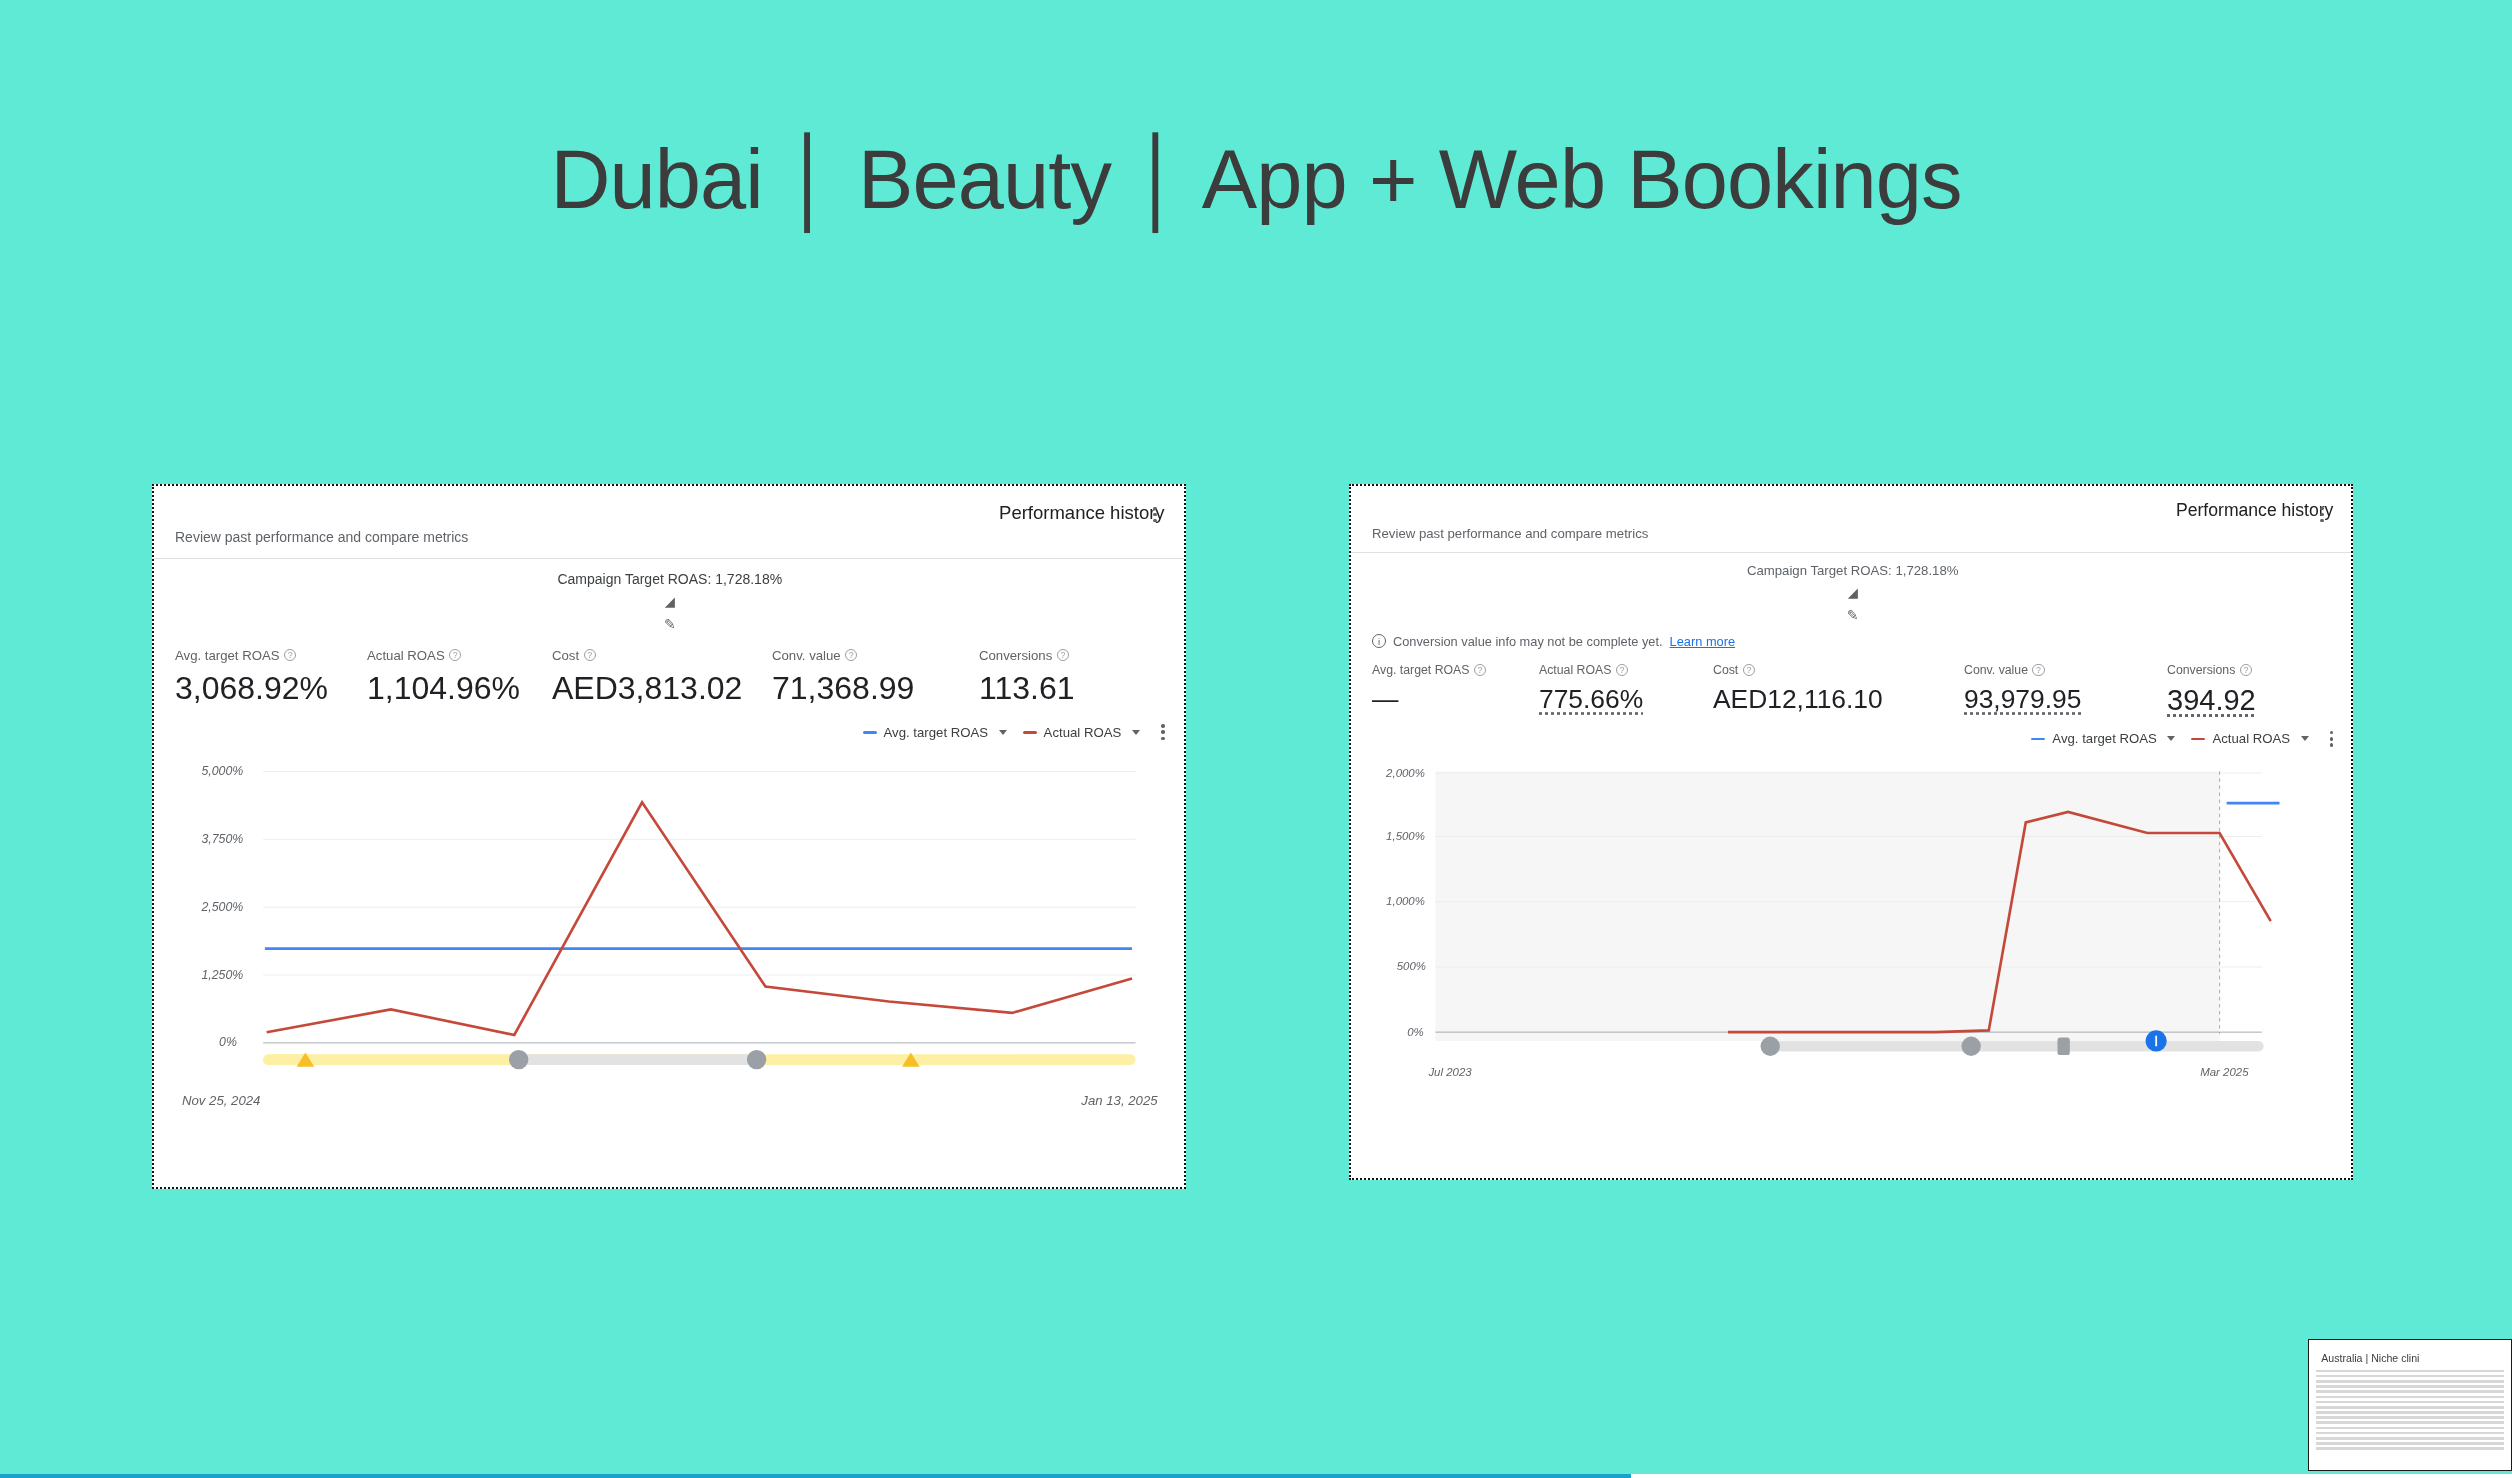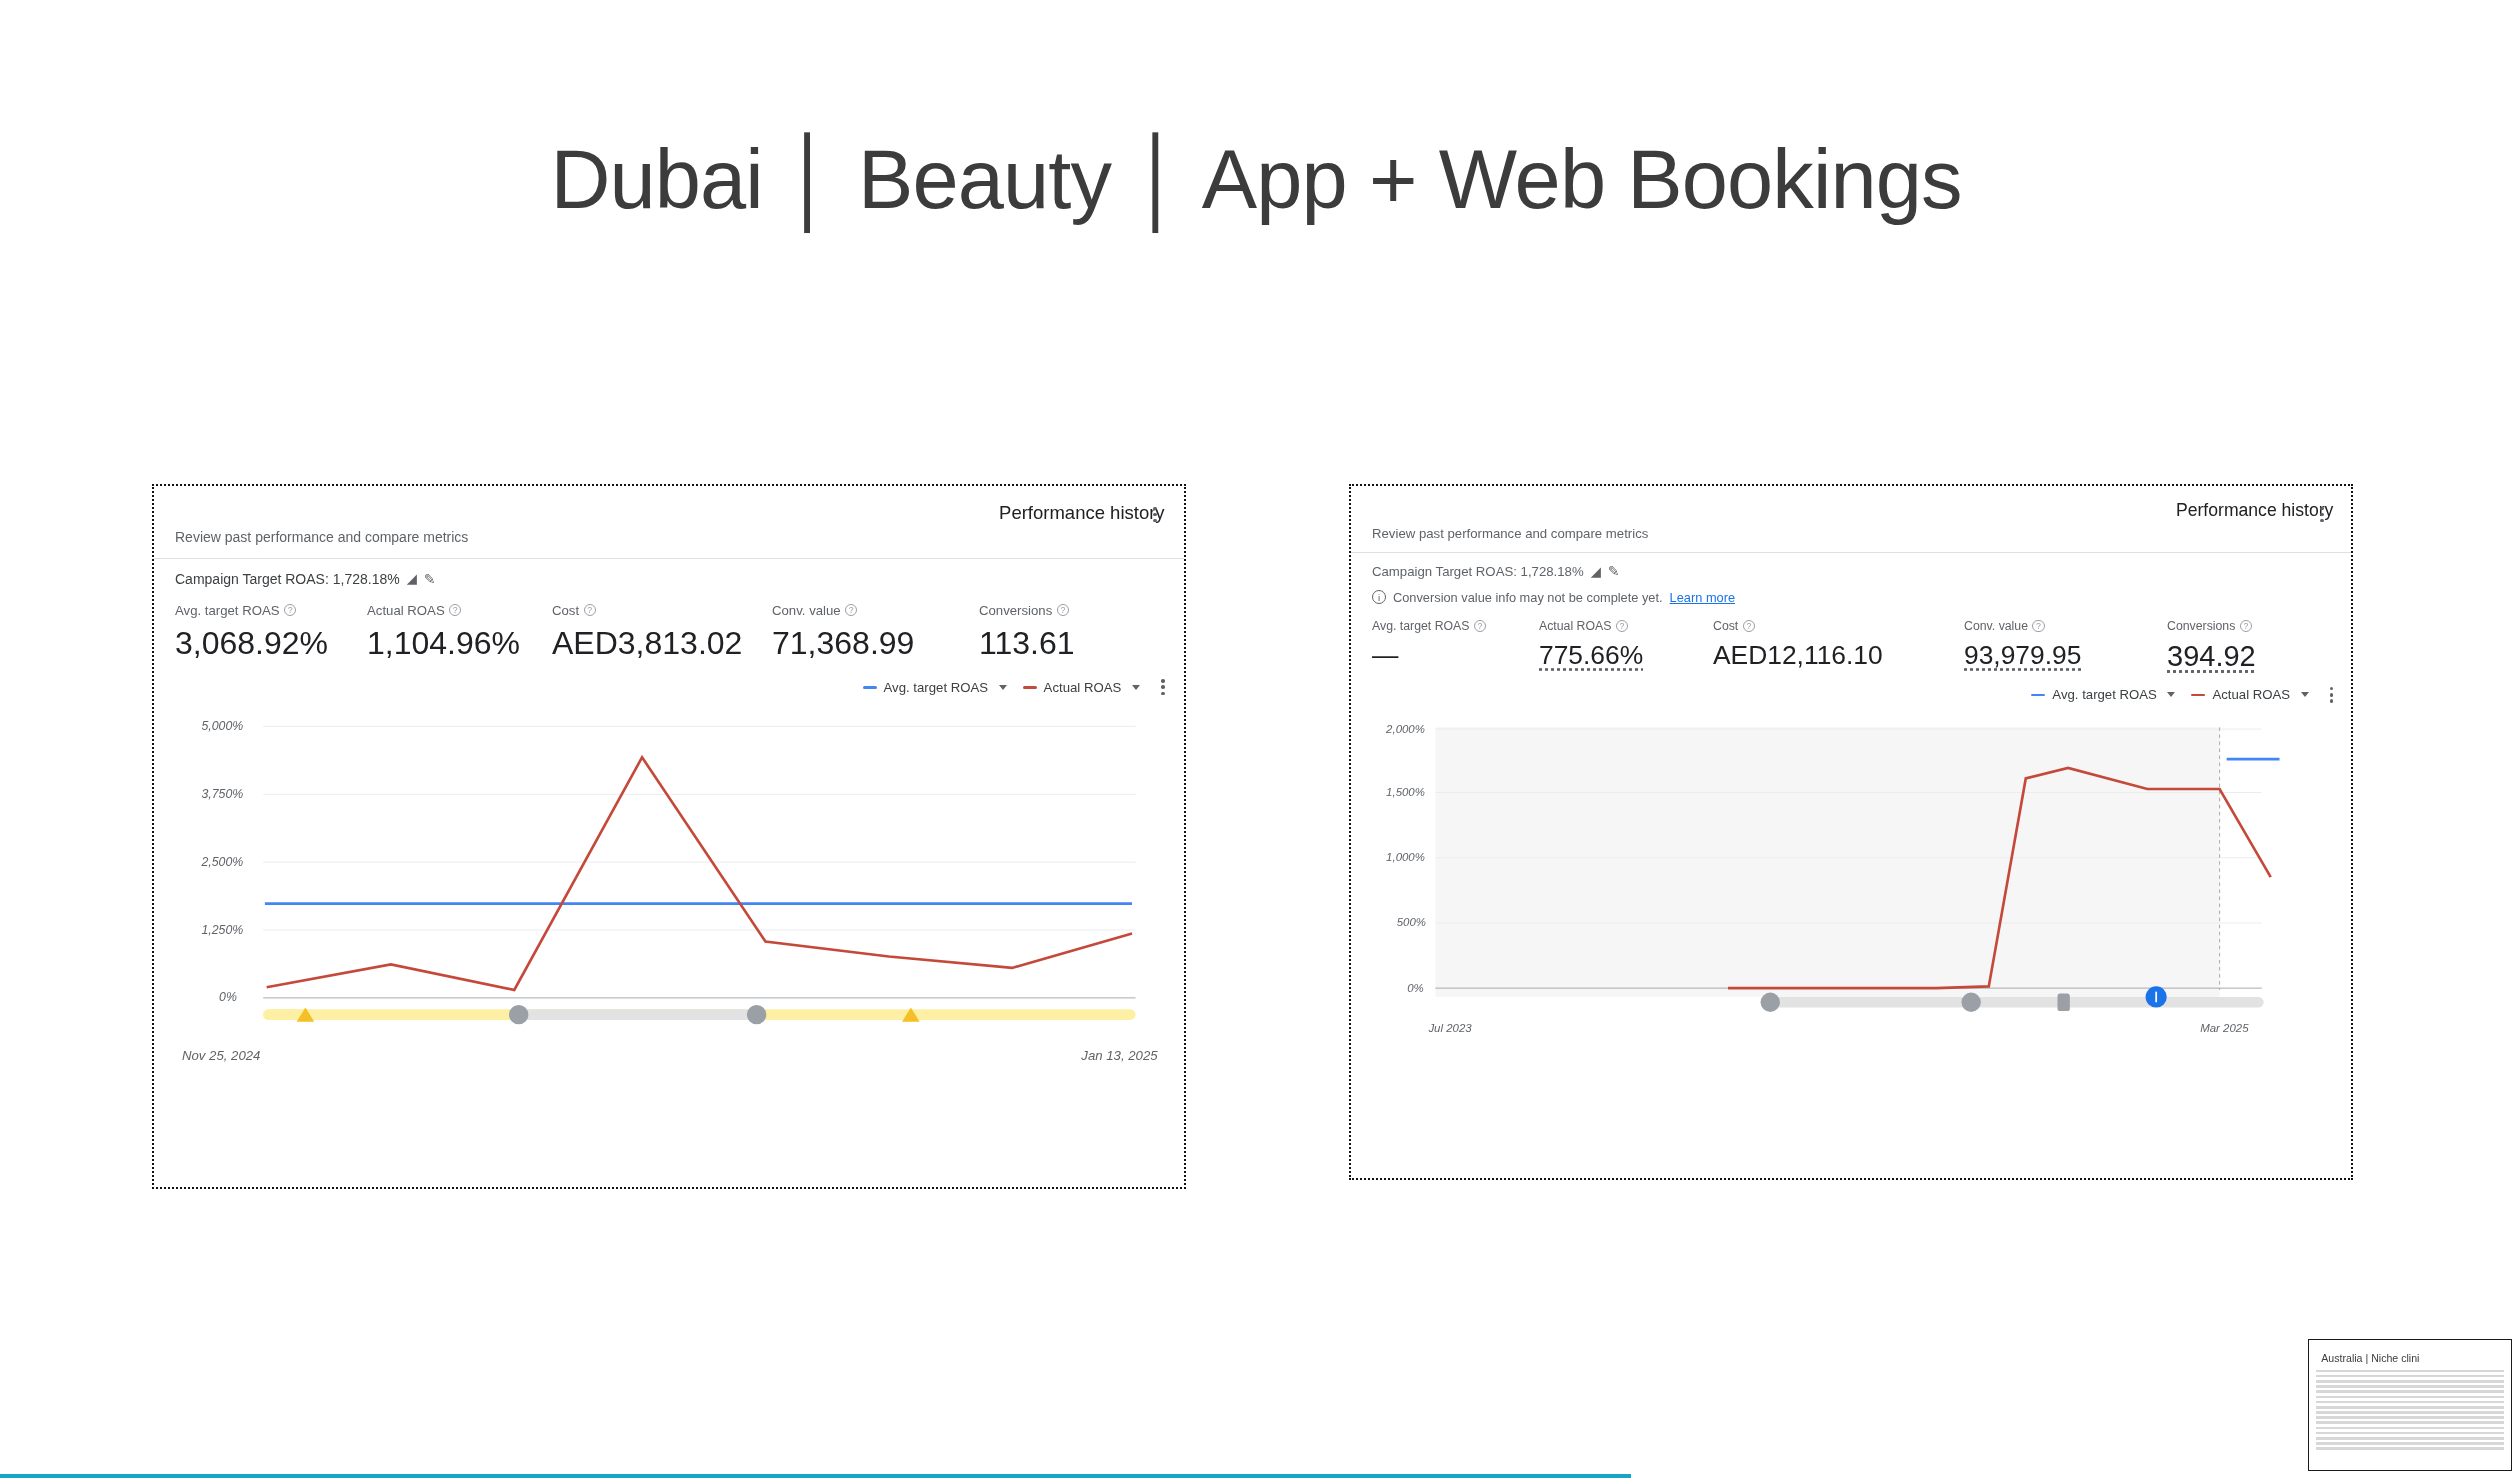--- a/index.html
+++ b/index.html
@@ -6,21 +6,21 @@
   html, body {
     margin: 0; padding: 0;
     width: 2512px; height: 1478px;
     background: #efeeec;
     font-family: "Liberation Sans", sans-serif;
     overflow: hidden;
   }
   .slide {
     position: relative;
     width: 2512px; height: 1478px;
-    background: #ffffff;
+    background: #5eead4;
   }
   .slide-title {
     position: absolute;
     left: 0; right: 0;
     top: 132px;
     text-align: center;
     font-size: 83px;
     font-weight: 400;
     color: #3c3c3c;
     letter-spacing: -0.9px;
@@ -41,21 +41,21 @@
   .ph-sub { font-size: 14px; color: #5f6368; margin-top: 5.3px; }
   .kebab {
     position: absolute; right: 19.4px; top: 16px;
     width: 19.4px; height: 25px;
     display: flex; flex-direction: column; justify-content: center; align-items: center; gap: 2.6px;
     cursor: pointer;
   }
   .kebab i { width: 3.5px; height: 3.5px; border-radius: 50%; background: #5f6368; display: block; }
   .divider { height: 0.9px; background: #e0e0e0; margin: 12.3px -19.4px 0 -21px; }
 
-  .target-row { display: flex; align-items: center; gap: 7px; margin-top: 12.3px; font-size: 14px; color: #3c4043; }
+  .target-row { display: flex; align-items: center; gap: 7px; margin-top: 12.3px; font-size: 14px; color: #3c4043; flex-direction: column; }
   .target-row .chip-icon { color: #5f6368; font-size: 13.2px; }
   .pencil { color: #5f6368; font-size: 14px; cursor: pointer; }
 
   .notice { display: flex; align-items: center; gap: 7px; margin-top: 10.6px; font-size: 12.8px; color: #5f6368; }
   .notice .info-i {
     display: inline-flex; align-items: center; justify-content: center;
     width: 14px; height: 14px; border: 1.2px solid #5f6368; border-radius: 50%;
     font-size: 9.7px; line-height: 1; color: #5f6368;
   }
   .notice a { color: #1a73e8; }

